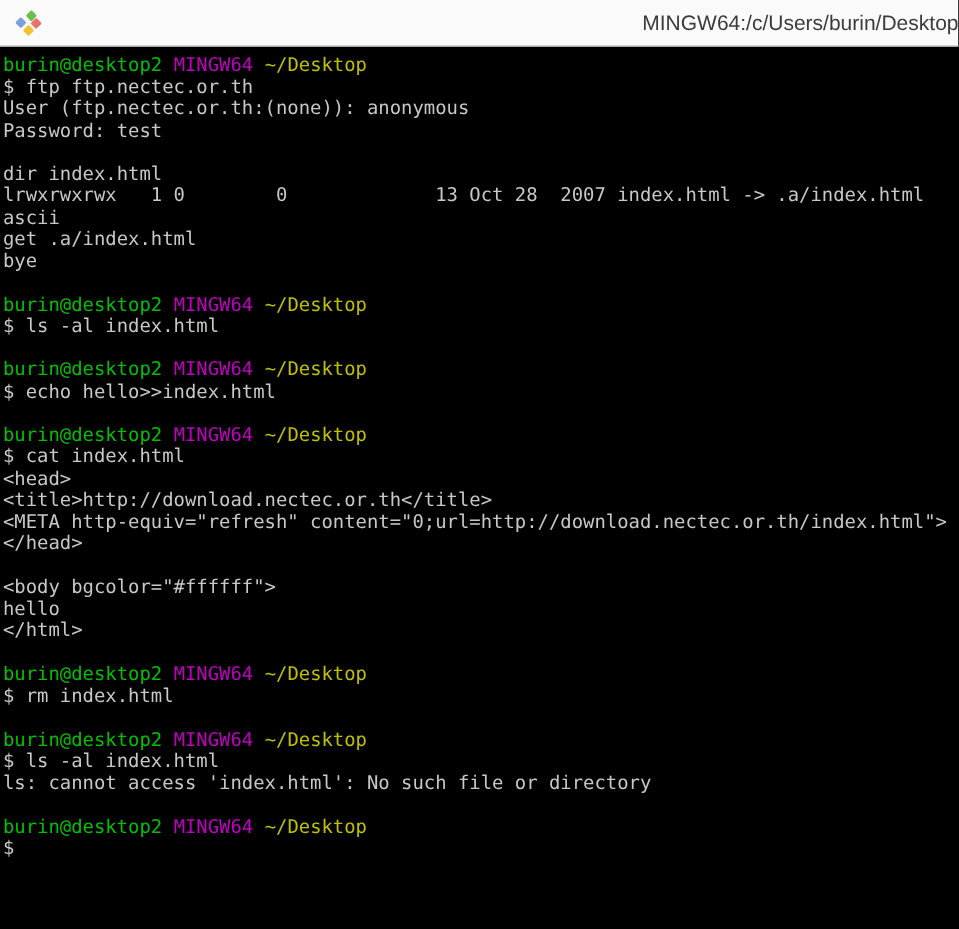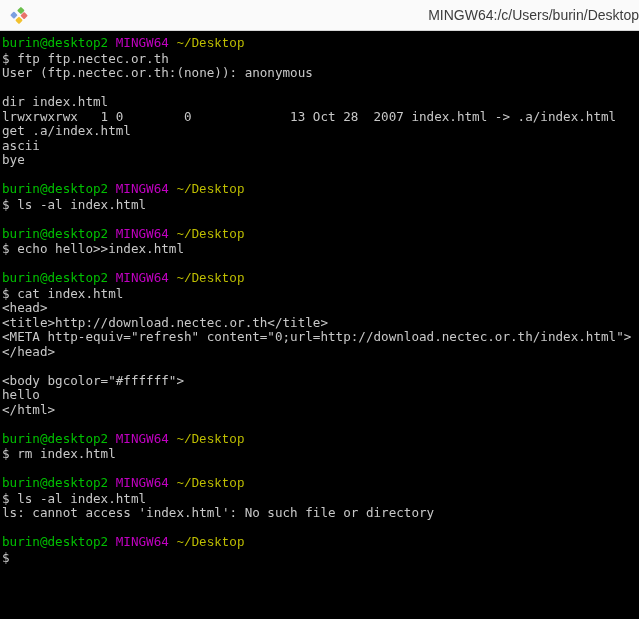--- a/index.html
+++ b/index.html
@@ -23,44 +23,45 @@
     flex:1 1 auto;background:#000;overflow:hidden;
     padding:5px 0 0 2px;
     font-family:"DejaVu Sans Mono","Liberation Mono",monospace;
     font-size:12.6px;line-height:14.5px;
     color:var(--fg,#c8c8c8);
     cursor:text;
   }
   .line{white-space:pre;min-height:14.5px;}
   .seg-user{color:var(--green,#00c000);margin-top:12px;}
   .seg-env{color:var(--magenta,#c000c0);}
-  .seg-cwd{color:var(--yellow,#c0c000);font-family:Liberation Mono, monospace;}
+  .seg-cwd{color:var(--yellow,#c0c000);}
 </style>
 </head>
 <body>
 
 <div class="window">
   <div class="titlebar">
     <svg class="titlebar-icon" viewBox="0 0 20 20" aria-hidden="true">
       <rect x="9.2" y="1.8" width="5.4" height="5.4" rx="1" transform="rotate(45 11.9 4.5)" fill="#6abf4b"></rect>
       <rect x="2.2" y="6.4" width="5.4" height="5.4" rx="1" transform="rotate(45 4.9 9.1)" fill="#7b9fe0"></rect>
       <rect x="12.4" y="6.9" width="5.4" height="5.4" rx="1" transform="rotate(45 15.1 9.6)" fill="#e8736a"></rect>
       <rect x="7.3" y="11.6" width="5.4" height="5.4" rx="1" transform="rotate(45 10.0 14.3)" fill="#f2c12e"></rect>
     </svg>
     <div class="titlebar-title">MINGW64:/c/Users/burin/Desktop</div>
   </div>
   <div class="terminal" id="terminal">
       <div class="line"><span class="seg-user">burin@desktop2</span> <span class="seg-env">MINGW64</span> <span class="seg-cwd">~/Desktop</span></div>
       <div class="line">$ ftp ftp.nectec.or.th</div>
       <div class="line">User (ftp.nectec.or.th:(none)): anonymous</div>
+      <div class="line">Password: test</div>
       <div class="line"></div>
       <div class="line">dir index.html</div>
       <div class="line">lrwxrwxrwx   1 0        0             13 Oct 28  2007 index.html -&gt; .a/index.html</div>
+      <div class="line">ascii</div>
       <div class="line">get .a/index.html</div>
-      <div class="line">ascii</div>
       <div class="line">bye</div>
       <div class="line"></div>
       <div class="line"><span class="seg-user">burin@desktop2</span> <span class="seg-env">MINGW64</span> <span class="seg-cwd">~/Desktop</span></div>
       <div class="line">$ ls -al index.html</div>
       <div class="line"></div>
       <div class="line"><span class="seg-user">burin@desktop2</span> <span class="seg-env">MINGW64</span> <span class="seg-cwd">~/Desktop</span></div>
       <div class="line">$ echo hello&gt;&gt;index.html</div>
       <div class="line"></div>
       <div class="line"><span class="seg-user">burin@desktop2</span> <span class="seg-env">MINGW64</span> <span class="seg-cwd">~/Desktop</span></div>
       <div class="line">$ cat index.html</div>

